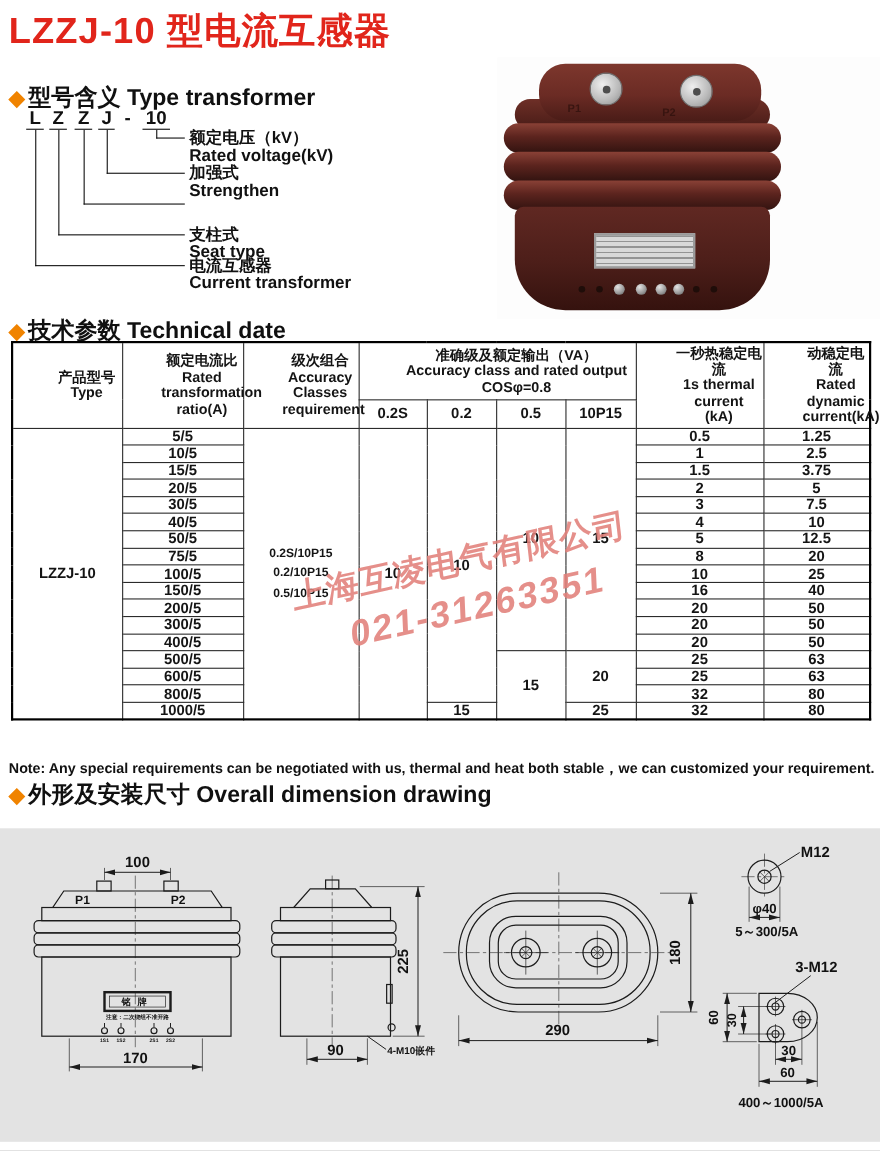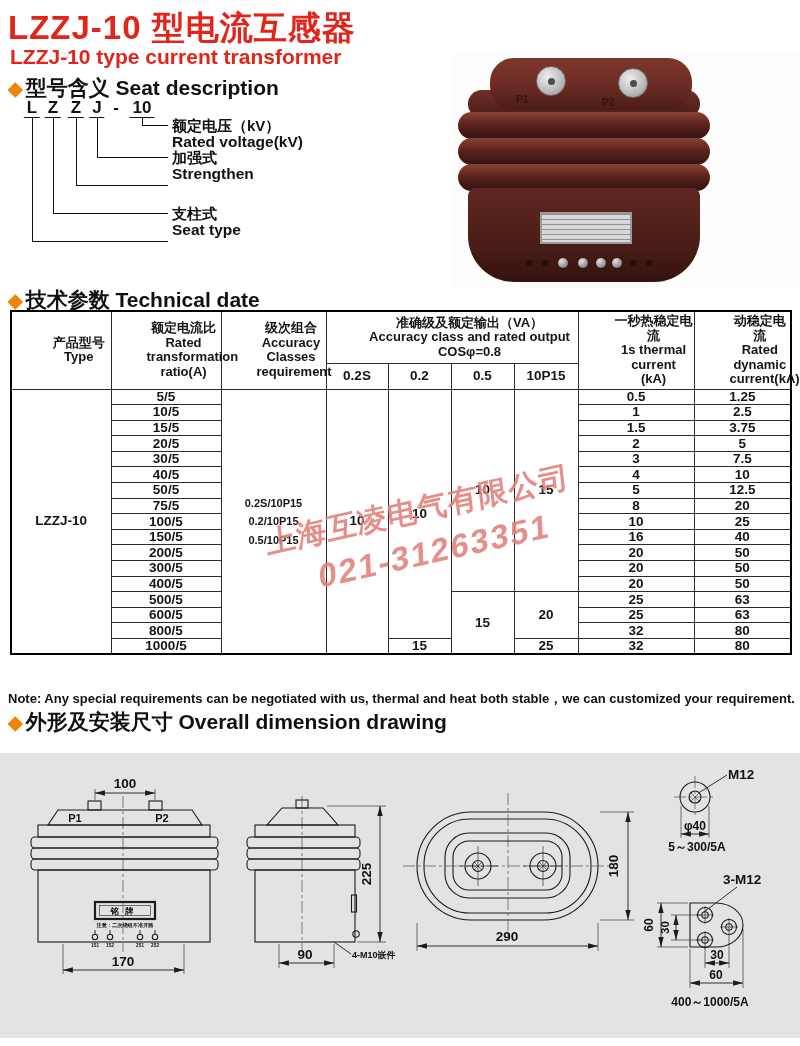--- a/index.html
+++ b/index.html
@@ -79,25 +79,24 @@
   .draw-svg .thin { fill:none; stroke:#1c1c1c; stroke-width:.6; }
   .draw-svg .cl   { fill:none; stroke:#3a3a3a; stroke-width:.6; stroke-dasharray:12 3 3 3; }
   .draw-svg text  { fill:#111; font-weight:bold; font-family:"Liberation Sans",sans-serif; }
 </style>
 </head>
 <body>
 
 <div class="page">
 
   <div class="title-cn">LZZJ-10 型电流互感器</div>
-  <div class="title-en">LZZJ-10  type current transformer</div>
 
   <div class="sec-head" style="top:74px;">
     <span class="dia">◆</span><span>型号含义</span>
-    <span>Seat description</span>
+    <span>Type transformer</span>
   </div>
 
   <div class="abs" style="left:0;top:0;width:460px;height:280px;">
     <span class="code-letter" style="left:32px;top:100px;">L</span>
     <span class="code-letter" style="left:53px;top:100px;">Z</span>
     <span class="code-letter" style="left:76px;top:100px;">Z</span>
     <span class="code-letter" style="left:97px;top:100px;">J</span>
     <span class="code-letter code-dash" style="left:116px;top:100px;">-</span>
     <span class="code-letter" style="left:142px;top:100px;">10</span>
 
@@ -111,20 +110,24 @@
       <div class="cn">额定电压（kV）</div>
       <div class="en">Rated voltage(kV)</div>
     </div>
     <div class="code-label" style="top:150px;">
       <div class="cn">加强式</div>
       <div class="en">Strengthen</div>
     </div>
     <div class="code-label" style="top:206px;">
       <div class="cn">支柱式</div>
       <div class="en">Seat type</div>
+    </div>
+    <div class="code-label" style="top:234px;">
+      <div class="cn">电流互感器</div>
+      <div class="en">Current transformer</div>
     </div>
   </div>
 
   <div class="photo">
     <div class="pt-neck"></div>
     <div class="pt-cap"></div>
     <div class="pt-term pt-t1"></div>
     <div class="pt-term pt-t2"></div>
     <div class="pt-p pt-p1">P1</div>
     <div class="pt-p pt-p2">P2</div>

